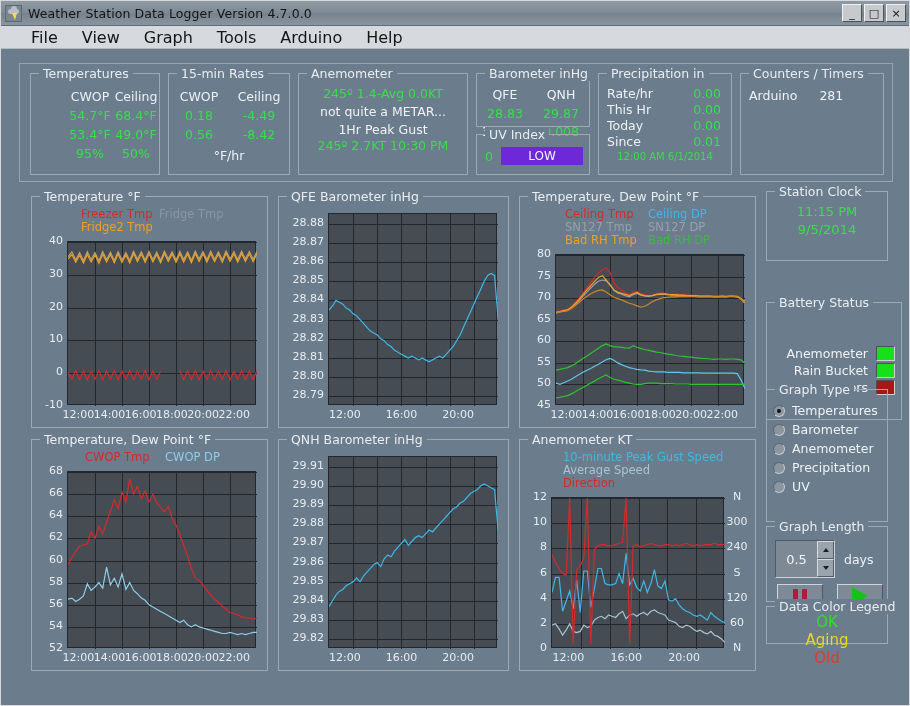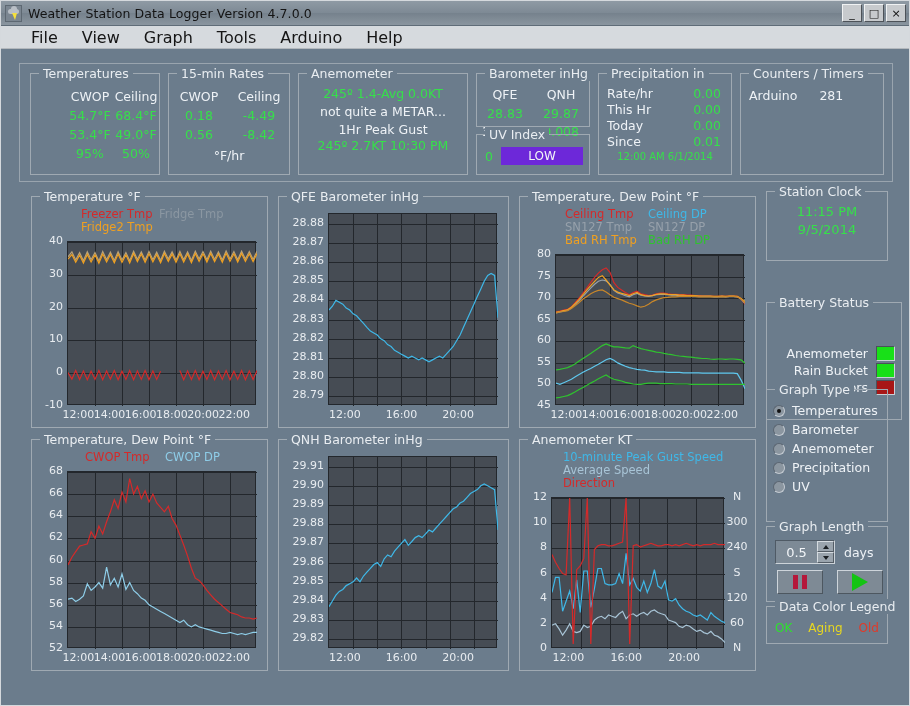--- a/index.html
+++ b/index.html
@@ -149,21 +149,21 @@
   }
   .batt-label { font-size: 12.5px; color: #eef2f6; }
   .batt-led {
     width: 19px; height: 15px; flex: none;
     border-top: 1px solid #4a525a; border-left: 1px solid #4a525a;
     border-right: 1px solid #c9d0d6; border-bottom: 1px solid #c9d0d6;
   }
 
   .spin {
     display: flex; align-items: stretch;
-    width: 60px; height: 24px;
+    width: 60px; height: 38px;
     background: #7d8a96;
     border-top: 1px solid #4f5a65; border-left: 1px solid #4f5a65;
     border-right: 1px solid #ccd3d9; border-bottom: 1px solid #ccd3d9;
   }
   .spin-val {
     flex: 1; display: flex; align-items: center; justify-content: center;
     font-size: 13px; color: #f2f5f8;
   }
   .spin-arrows { width: 17px; display: flex; flex-direction: column; }
   .spin-arrow {
@@ -641,20 +641,20 @@
           <i class="pause-bar"></i>
       </div>
       <div class="ctlbtn" style="width:46px;">
         <i class="play-tri"></i>
       </div>
     </div>
   </div>
 
   <div class="gb" style="left:765px;top:605px;width:122px;height:38px;">
     <div class="gb-title">Data Color Legend</div>
-    <div style="display:flex;justify-content:space-around;align-items:center;height:100%;padding-top:6px;font-size:12px;">
+    <div style="display:flex;justify-content:space-around;align-items:center;height:100%;padding-top:6px;font-size:15px;flex-direction:column;">
       <span id="lg-ok" style="color: rgb(46, 224, 46);">OK</span>
       <span id="lg-aging" style="color: rgb(232, 216, 32);">Aging</span>
       <span id="lg-old" style="color: rgb(224, 58, 42);">Old</span>
     </div>
   </div>
 
 </div>
 
 </body></html>

